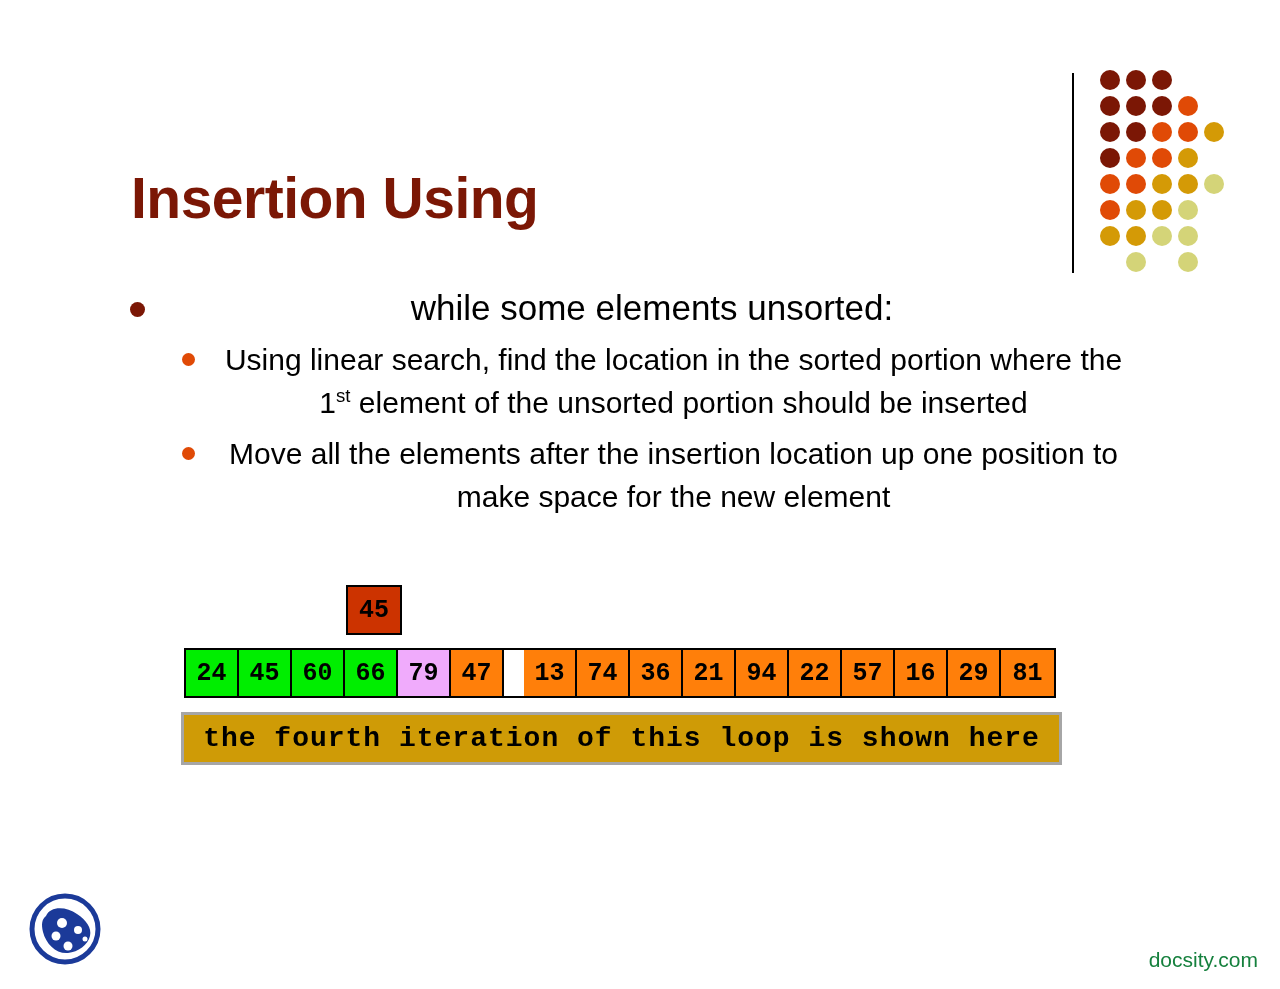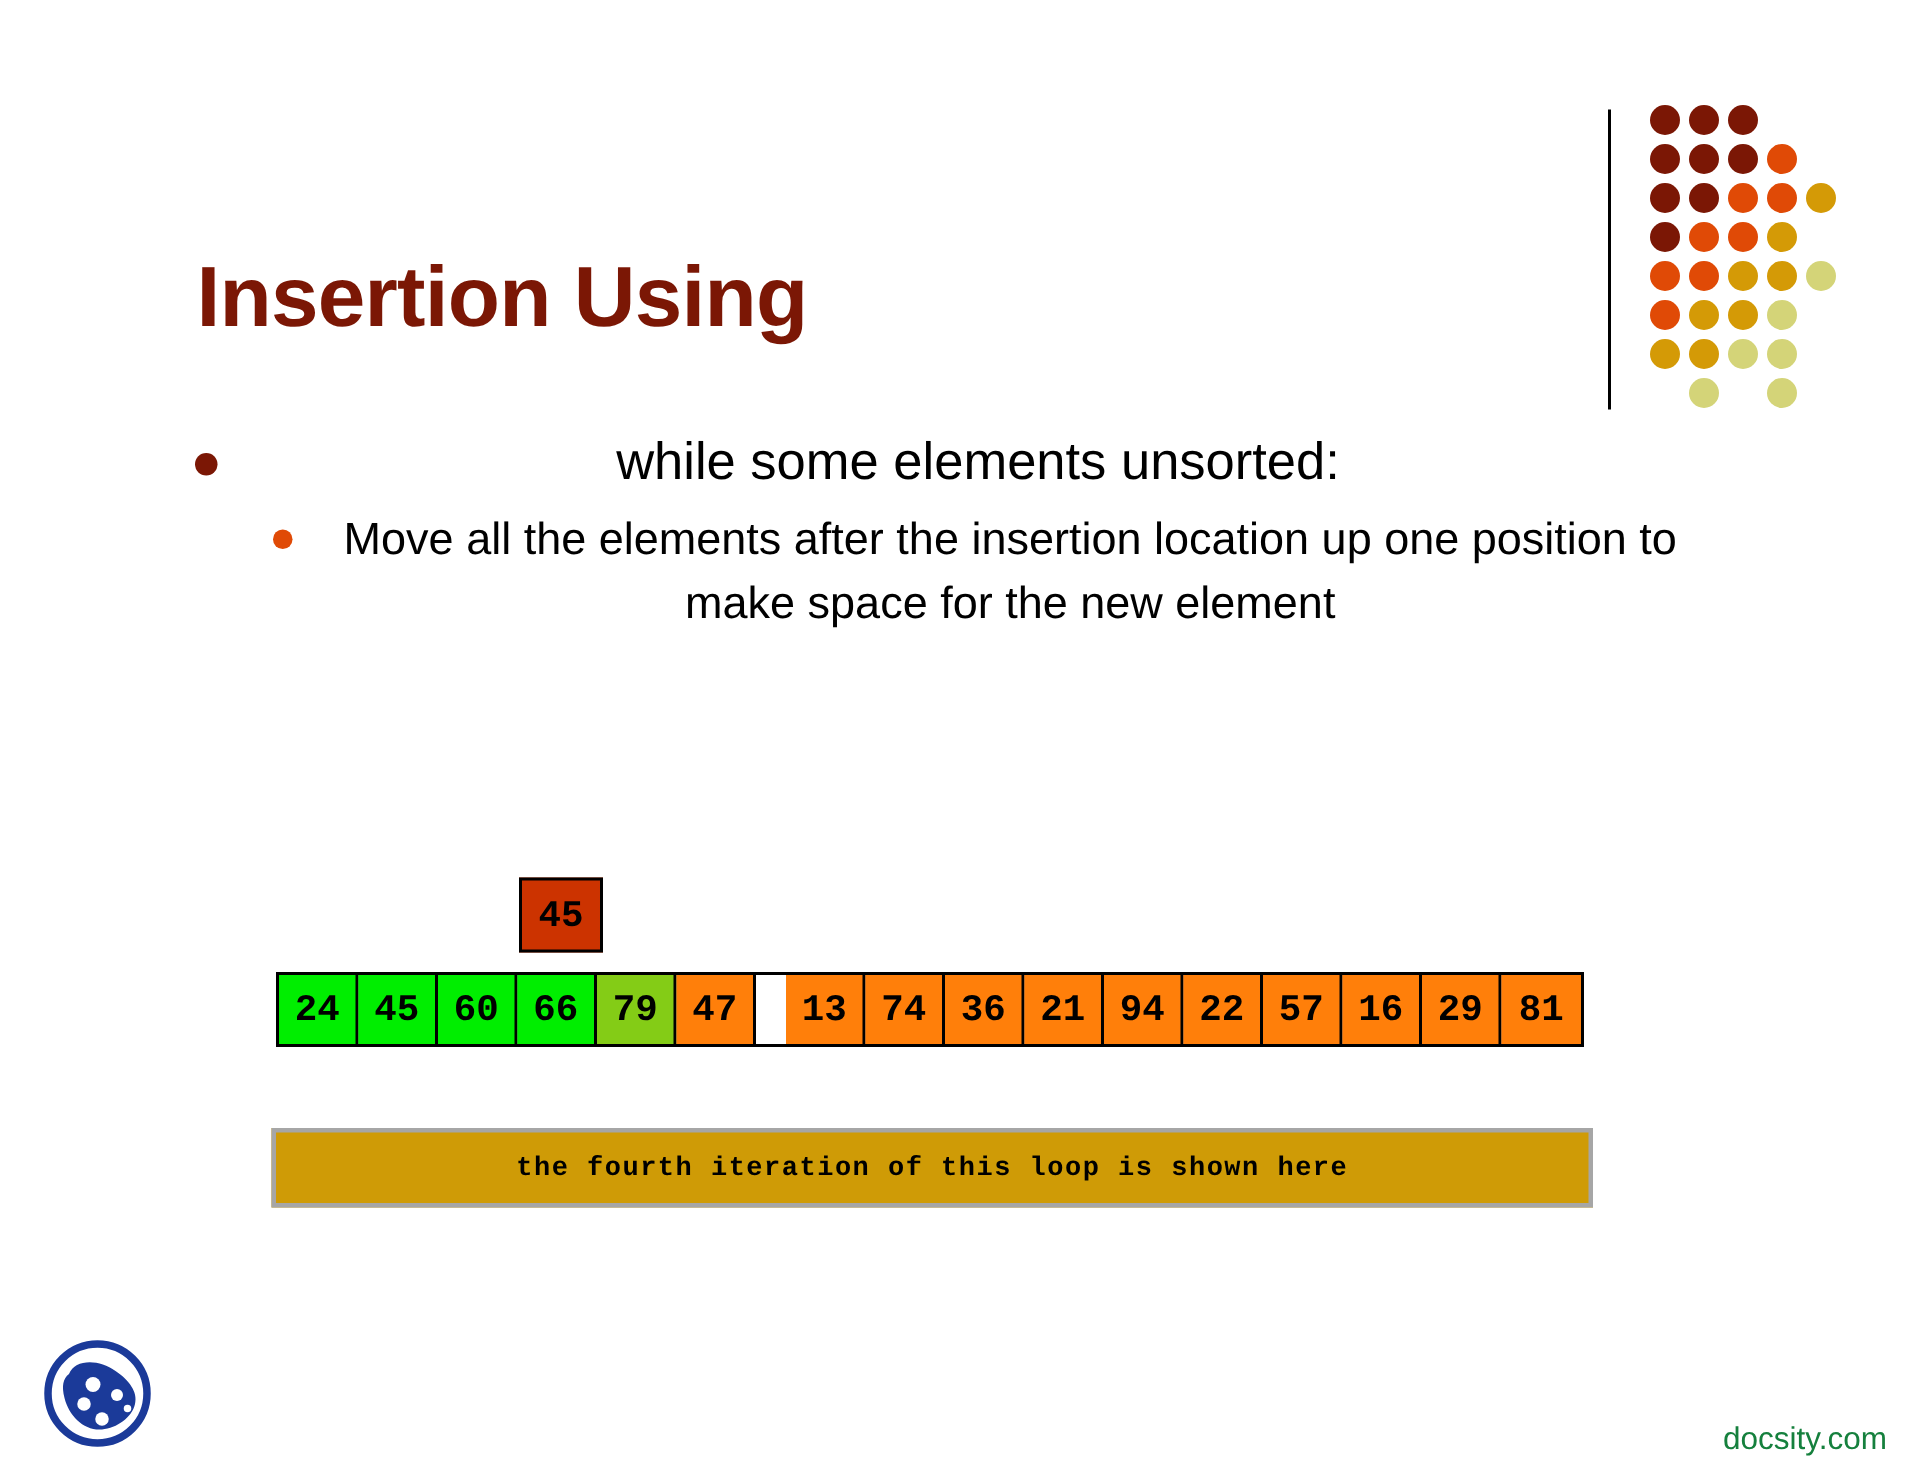--- a/index.html
+++ b/index.html
@@ -140,32 +140,32 @@
     border-right: 2px solid #000000;
     box-sizing: border-box;
   }
   .cell:last-child { border-right: none; }
   .cell.sorted   { background: #00EE00; }
   .cell.unsorted { background: #FF7F0A; }
 
   #caption-bar {
     position: absolute;
     left: 181px;
-    top: 752px;
+    top: 712px;
     width: 881px;
     height: 53px;
     box-sizing: border-box;
     background: #CF9B06;
     border: 3px solid #A6A6A6;
     display: flex;
     align-items: center;
     justify-content: center;
     font-family: "Liberation Mono", "DejaVu Sans Mono", monospace;
     font-weight: bold;
-    font-size: 18px;
+    font-size: 28px;
     letter-spacing: 1px;
     color: #000000;
   }
 
   
   #docsity-logo {
     position: absolute;
     left: 26px;
     top: 890px;
     width: 78px;
@@ -220,36 +220,40 @@
 
 <div id="slide-title">Insertion Using</div>
 
 <div id="bullets">
 
   <div class="lvl1">
     <span class="marker"></span>
     <span>while some elements unsorted:</span>
   </div>
 
+  <div class="lvl2">
+    <span class="marker"></span>
+    <span>Using linear search, find the location in the sorted portion where the 1</span><sup>st</sup><span> element of the unsorted portion should be inserted</span>
+  </div>
 
   <div class="lvl2">
     <span class="marker"></span>
     <span>Move all the elements after the insertion location up one position to make space for the new element</span>
   </div>
 
 </div>
 
 <div id="key-box" style="background: rgb(204, 51, 0);">45</div>
 
 <div id="array-row">
     <div class="cell sorted" style="background: rgb(0, 238, 0);">24</div>
     <div class="cell sorted" style="background: rgb(0, 238, 0);">45</div>
     <div class="cell sorted" style="background: rgb(0, 238, 0);">60</div>
     <div class="cell sorted" style="background: rgb(0, 238, 0);">66</div>
-    <div class="cell unsorted" style="background: #84cc16;">79</div>
+    <div class="cell unsorted" style="background: #f0abfc;">79</div>
     <div class="cell unsorted" style="background: rgb(255, 127, 10);">47</div>
     <div class="cell unsorted" style="background: rgb(255, 127, 10); margin-left: 20px;">13</div>
     <div class="cell unsorted" style="background: rgb(255, 127, 10);">74</div>
     <div class="cell unsorted" style="background: rgb(255, 127, 10);">36</div>
     <div class="cell unsorted" style="background: rgb(255, 127, 10);">21</div>
     <div class="cell unsorted" style="background: rgb(255, 127, 10);">94</div>
     <div class="cell unsorted" style="background: rgb(255, 127, 10);">22</div>
     <div class="cell unsorted" style="background: rgb(255, 127, 10);">57</div>
     <div class="cell unsorted" style="background: rgb(255, 127, 10);">16</div>
     <div class="cell unsorted" style="background: rgb(255, 127, 10);">29</div>

